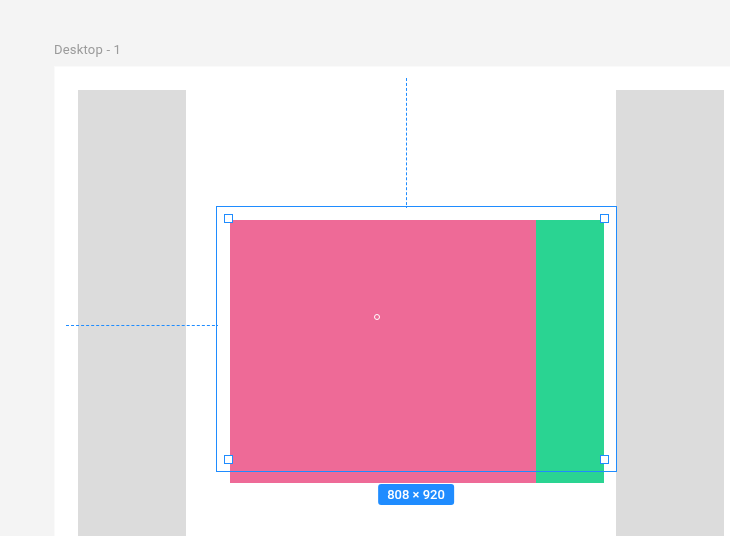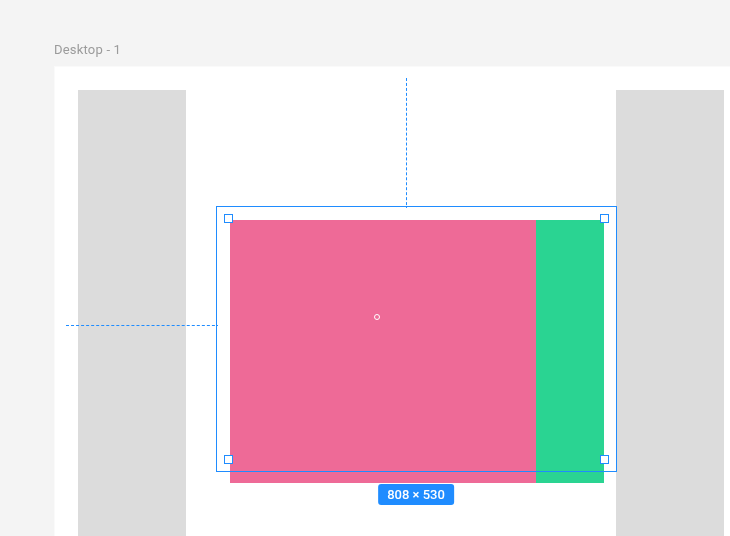--- a/index.html
+++ b/index.html
@@ -132,13 +132,13 @@
   <div class="pivot" style="top:37%; left:37%;"></div>
 </div>
 
 <div class="selection-outline" style="top:170px; left:180px; width:401px; height:266px;">
   <div class="sel-handle" style="top:-5px; left:-5px;"></div>
   <div class="sel-handle" style="top:-5px; right:-5px;"></div>
   <div class="sel-handle" style="bottom:-5px; left:-5px;"></div>
   <div class="sel-handle" style="bottom:-5px; right:-5px;"></div>
 </div>
 
-<div class="size-badge" style="top:448px; left:380px;">808 × 530</div>
+<div class="size-badge" style="top:448px; left:380px;">808 × 920</div>
 
 </body></html>

